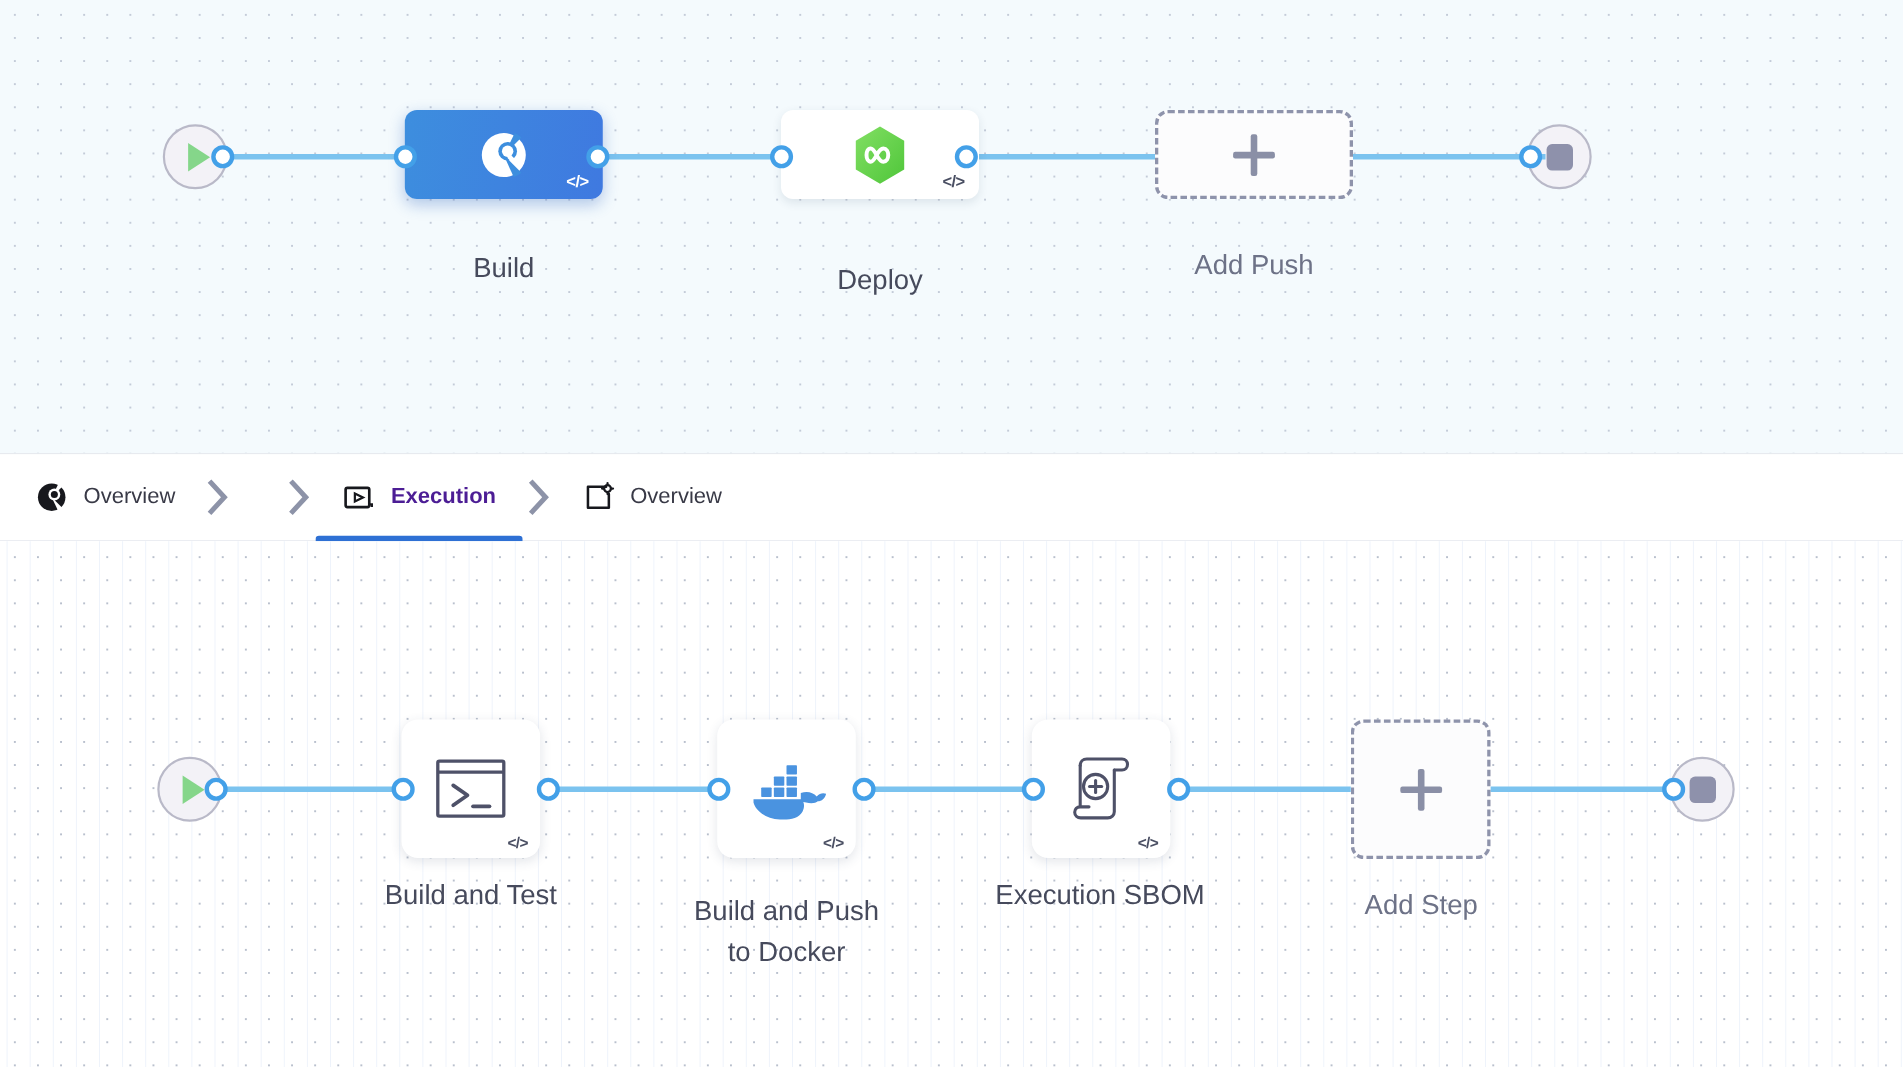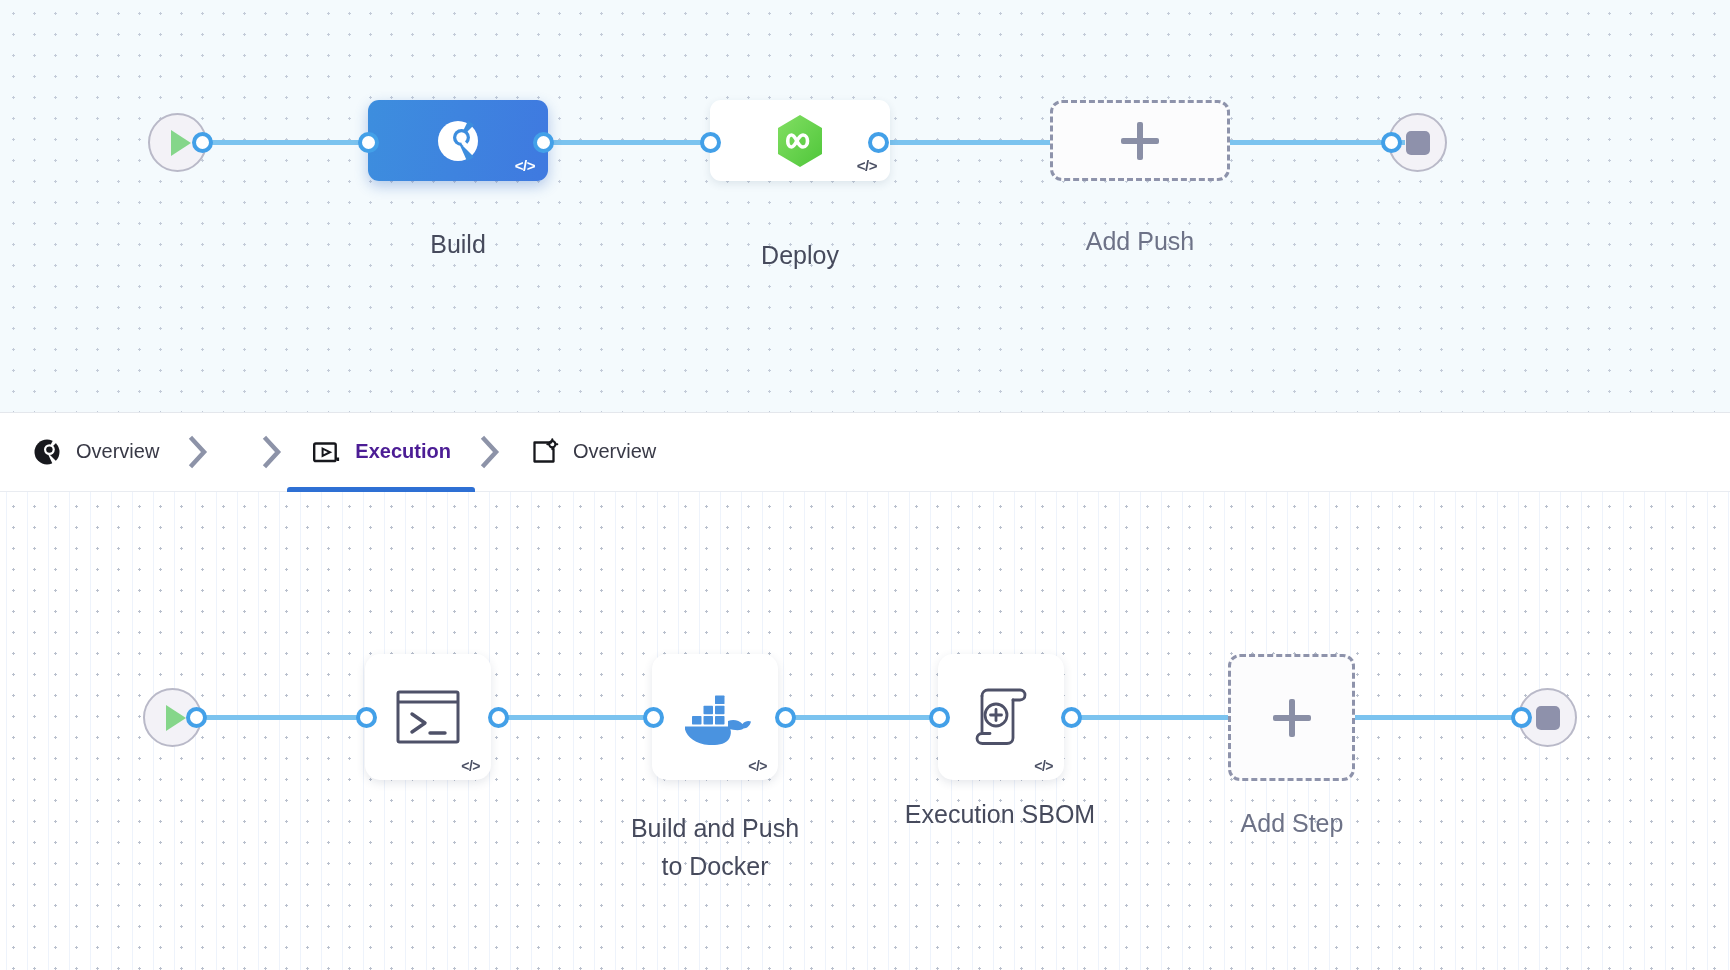--- a/index.html
+++ b/index.html
@@ -272,20 +272,21 @@
       <svg class="icon-svg" width="66" height="58" viewBox="0 0 66 58">
         <rect x="3" y="4" width="60" height="50" rx="1.5" fill="none" stroke="#4e5168" stroke-width="3"></rect>
         <path d="M3 14 L63 14" stroke="#4e5168" stroke-width="3"></path>
         <path d="M17 26 L30 35 L17 44" fill="none" stroke="#4e5168" stroke-width="3.4" stroke-linecap="round" stroke-linejoin="round"></path>
         <path d="M35 45 L50 45" stroke="#4e5168" stroke-width="3.4" stroke-linecap="round"></path>
       </svg>
       <span class="code-badge">&lt;/&gt;</span>
     </div>
     <div class="port" style="left:356px; top:215px;"></div>
     <div class="port" style="left:488px; top:215px;"></div>
+    <div class="node-label" style="left:308px; top:303px; width:240px;">Build and Test</div>
 
     <div class="step-card" style="left:652px; top:162px;">
       <svg class="icon-svg" width="78" height="60" viewBox="0 0 78 60">
         <g fill="#4a93e0">
           <rect x="16" y="29" width="9.5" height="8.5" rx="0.7"></rect>
           <rect x="27.5" y="29" width="9.5" height="8.5" rx="0.7"></rect>
           <rect x="39" y="29" width="9.5" height="8.5" rx="0.7"></rect>
           <rect x="27.5" y="18.8" width="9.5" height="8.5" rx="0.7"></rect>
           <rect x="39" y="18.8" width="9.5" height="8.5" rx="0.7"></rect>
           <rect x="39" y="8.6" width="9.5" height="8.5" rx="0.7"></rect>

